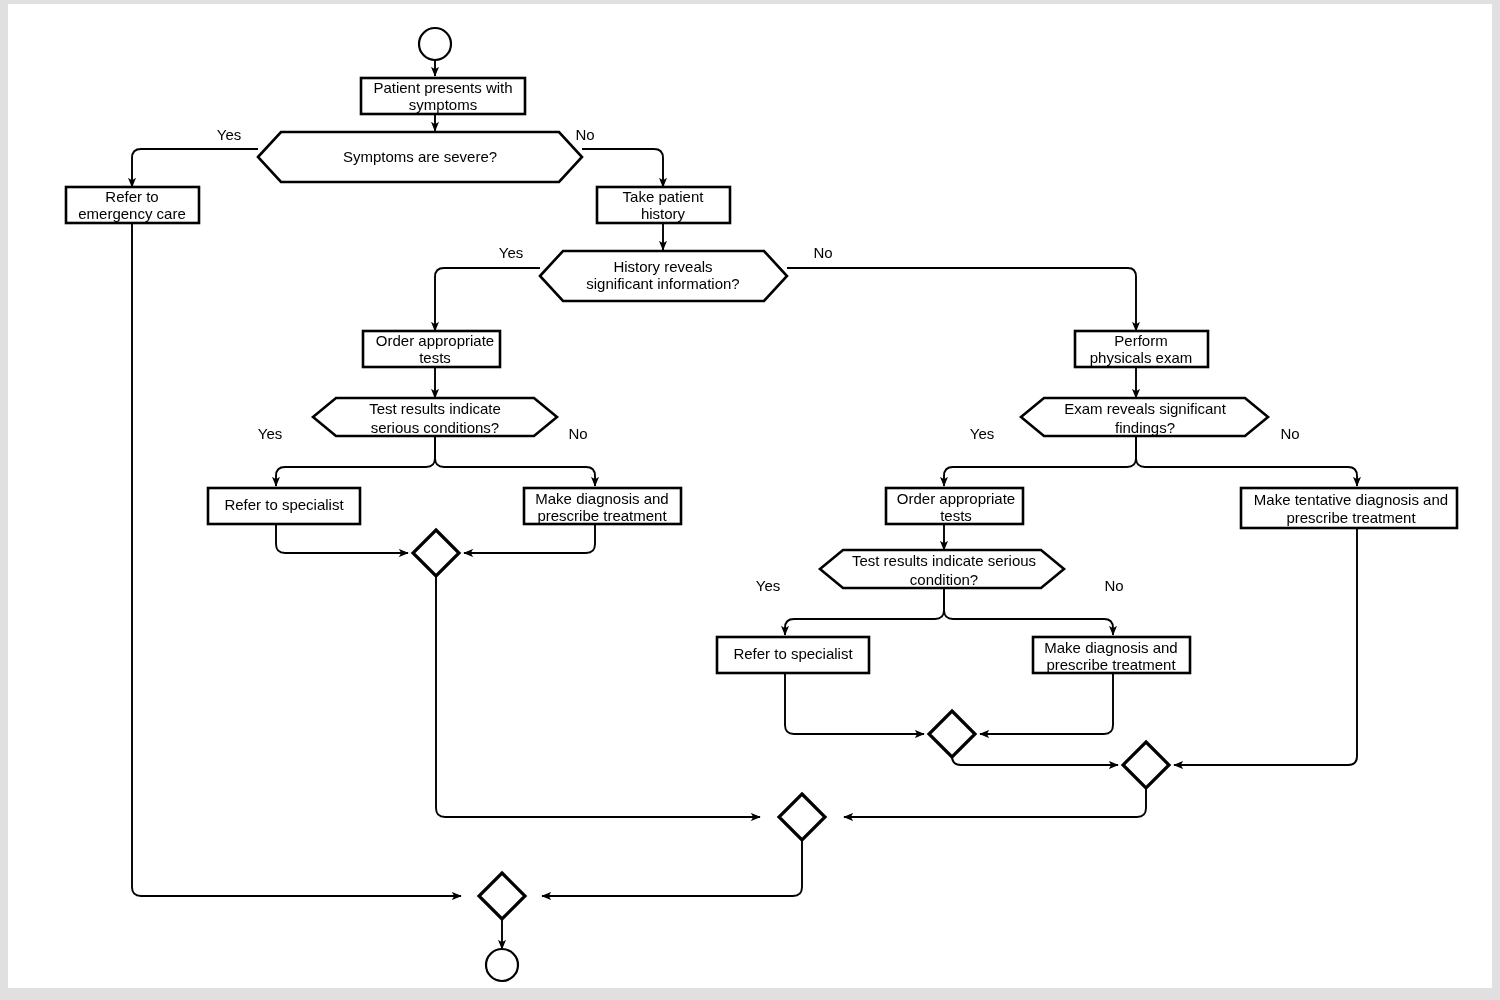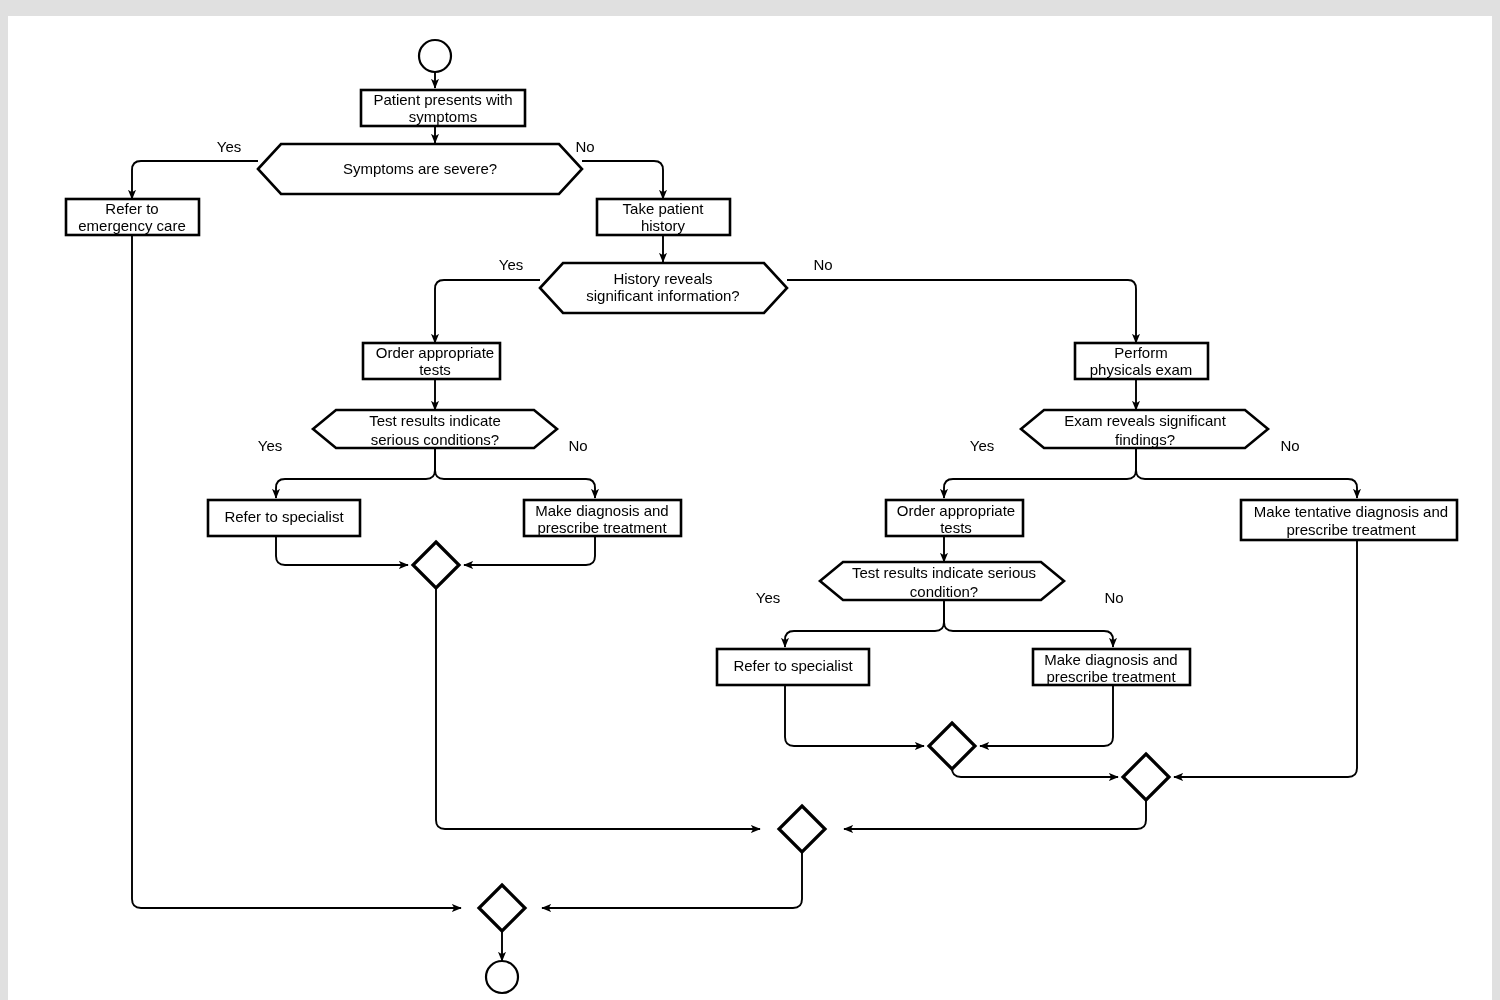--- a/index.html
+++ b/index.html
@@ -7,21 +7,21 @@
     padding: 0;
     background: #e0e0e0;
     width: 1500px;
     height: 1000px;
     overflow: hidden;
     font-family: "Liberation Sans", sans-serif;
   }
   #canvas-wrap {
     position: absolute;
     left: 8px;
-    top: 16px;
+    top: 4px;
     width: 1483px;
     height: 984px;
     background: #ffffff;
   }
   svg#flowchart {
     display: block;
     width: 1484px;
     height: 984px;
     background: #ffffff;
   }

